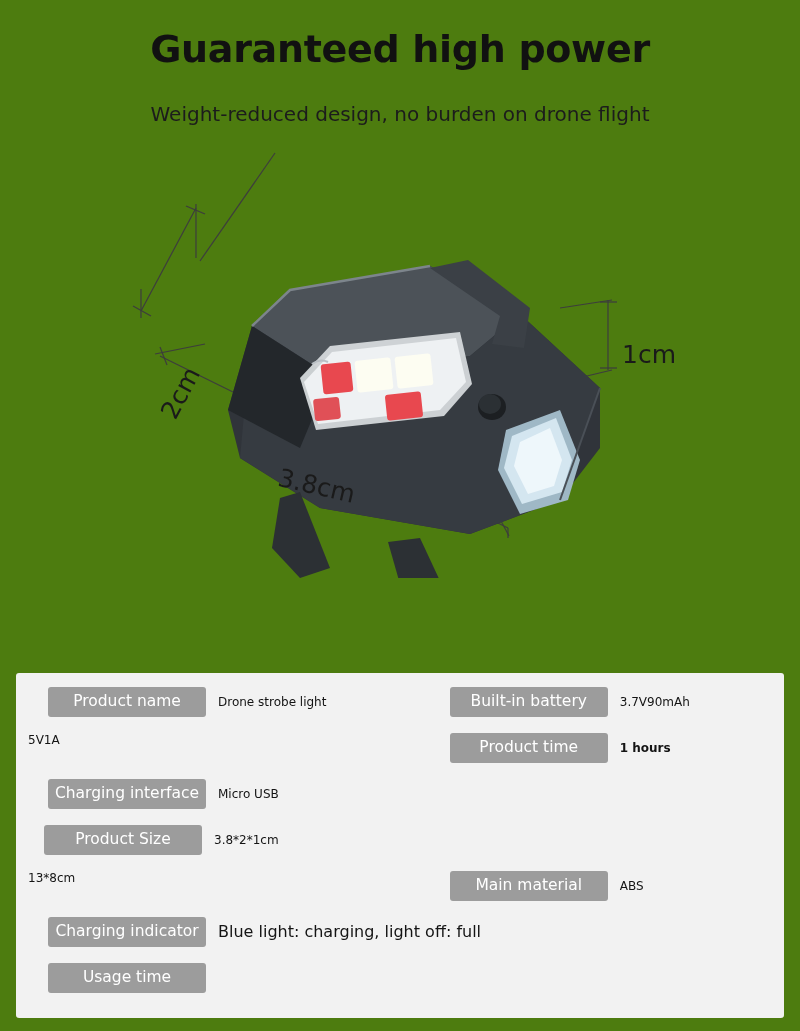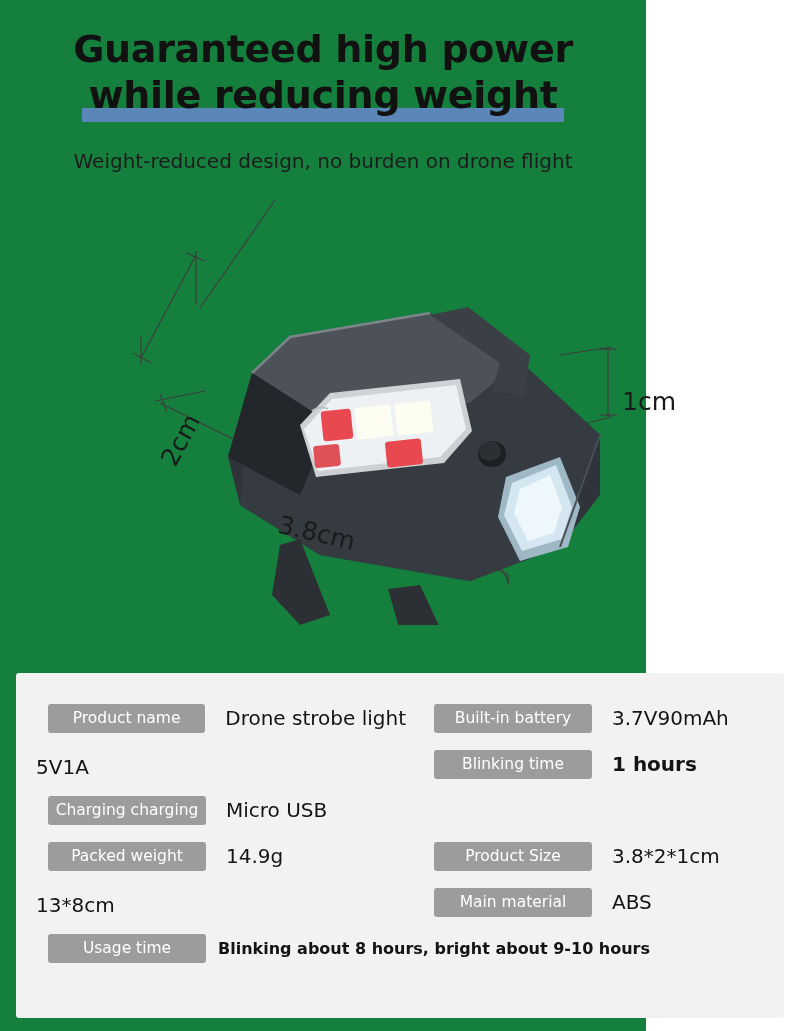--- a/index.html
+++ b/index.html
@@ -5,23 +5,23 @@
   * { box-sizing: border-box; }
   html, body {
     margin: 0; padding: 0;
     width: 800px; height: 1031px;
     background: #ffffff;
     font-family: "DejaVu Sans", "Liberation Sans", sans-serif;
     overflow: hidden;
   }
   .page {
     position: relative;
-    width: 646px;
+    width: 800px;
     height: 1031px;
-    background: #15803d;
+    background: #4d7c0f;
   }
 
   
   .header {
     padding-top: 26px;
     text-align: center;
   }
   .headline {
     font-size: 38px;
     font-weight: 700;
@@ -91,22 +91,23 @@
     background: #f2f2f2;
     border-radius: 3px;
   }
   .spec-grid {
     position: absolute;
     left: 0; top: 14px;
     width: 768px;
   }
   .spec-row {
     display: flex;
-    align-items: flex-end;
+    align-items: flex-start;
     height: 46px;
+    gap: 32px;
   }
   .col {
     display: flex;
     align-items: center;
   }
   .col-left { width: 390px; }
   .col-right { width: 378px; }
   .tag {
     background: #9c9c9c;
     color: #ffffff;
@@ -119,41 +120,37 @@
   }
   .tag-left {
     width: 158px;
     margin-left: 32px;
   }
   .tag-right {
     width: 158px;
     margin-left: 28px;
   }
   .val {
-    font-size: 20px;
+    font-size: 12px;
     color: #141414;
-    margin-left: 20px;
+    margin-left: 12px;
     white-space: nowrap;
   }
   .val-bold { font-weight: 700; }
   .row-wide .tag-left { width: 158px; }
   .full-val { font-size: 16px; color: #141414; margin-left: 12px; }
 </style>
 </head>
 <body>
 
 <div class="page">
 
   <div class="header">
     <div class="headline">
       <span class="line">Guaranteed high power</span>
-      <span class="line2">
-        <span class="txt">while reducing weight</span>
-        <span class="underline-bar"></span>
-      </span>
     </div>
     <div class="subhead">Weight-reduced design, no burden on drone flight</div>
   </div>
 
   <div class="product-area">
 
     <svg class="device" width="800" height="430" viewBox="0 0 800 430">
 
       <g stroke="#3d3d3d" stroke-width="1.2" fill="none">
 
@@ -245,57 +242,58 @@
           <div class="tag tag-right">Built-in battery</div>
           <div class="val">3.7V90mAh</div>
         </div>
       </div>
 
       <div class="spec-row">
         <div class="col col-left">
           <div class="val">5V1A</div>
         </div>
         <div class="col col-right">
-          <div class="tag tag-right">Blinking time</div>
+          <div class="tag tag-right">Product time</div>
           <div class="val val-bold">1 hours</div>
         </div>
       </div>
 
       <div class="spec-row">
         <div class="col col-left">
-          <div class="tag tag-left">Charging charging</div>
+          <div class="tag tag-left">Charging interface</div>
           <div class="val">Micro USB</div>
         </div>
       </div>
 
       <div class="spec-row">
-        <div class="col col-left">
-          <div class="tag tag-left">Packed weight</div>
-          <div class="val">14.9g</div>
-        </div>
         <div class="col col-right">
           <div class="tag tag-right">Product Size</div>
           <div class="val">3.8*2*1cm</div>
         </div>
       </div>
 
       <div class="spec-row">
         <div class="col col-left">
           <div class="val">13*8cm</div>
         </div>
         <div class="col col-right">
           <div class="tag tag-right">Main material</div>
           <div class="val">ABS</div>
         </div>
       </div>
 
+      <div class="spec-row row-wide">
+        <div class="col">
+          <div class="tag tag-left">Charging indicator</div>
+          <div class="full-val">Blue light: charging, light off: full</div>
+        </div>
+      </div>
 
       <div class="spec-row row-wide">
         <div class="col">
           <div class="tag tag-left">Usage time</div>
-          <div class="full-val val-bold">Blinking  about 8 hours,  bright about 9-10 hours</div>
         </div>
       </div>
 
     </div>
   </div>
 
 </div>
 
 </body></html>

